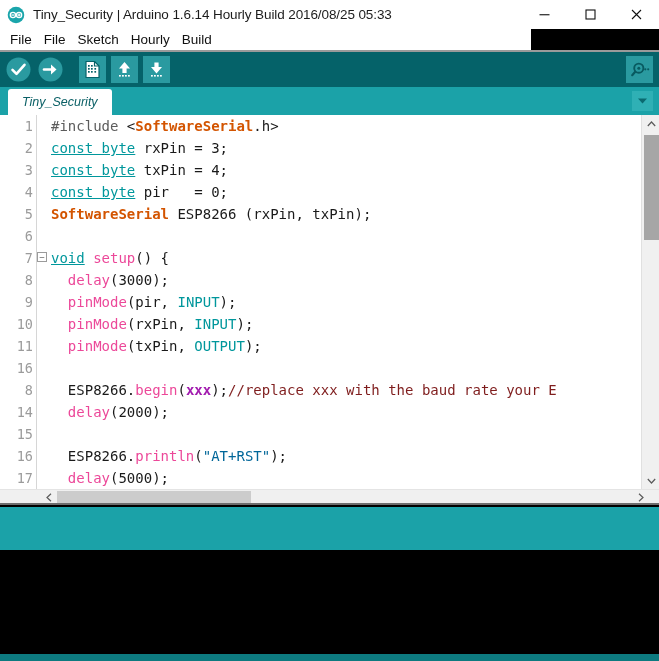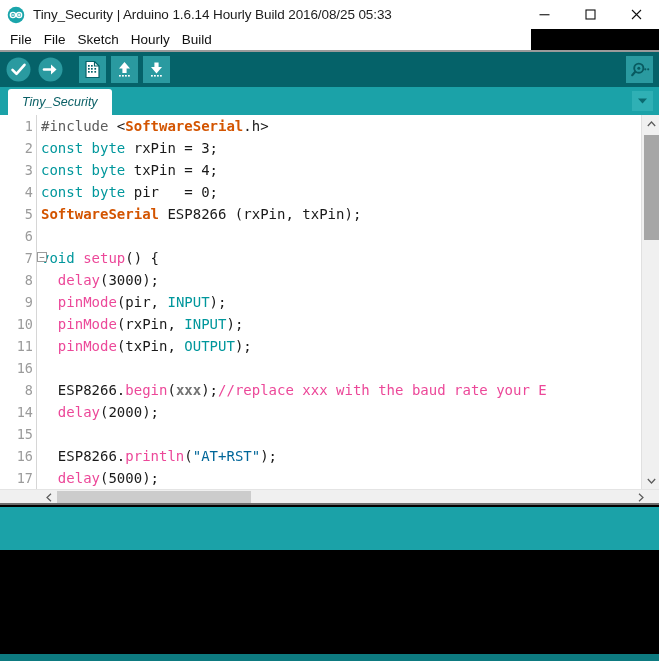--- a/index.html
+++ b/index.html
@@ -173,40 +173,40 @@
     cursor: default;
   }
   .gutter-rule {
     position: absolute;
     left: 36px; top: 0;
     width: 1px; height: 374px;
     background: #d6d6d6;
   }
   .code-lines {
     flex: 1 1 auto;
-    padding-left: 5px;
+    padding-left: 15px;
     font-family: "DejaVu Sans Mono", monospace;
     font-size: 14px;
     line-height: 22px;
     white-space: pre;
     color: #1a1a1a;
     border-radius: 17px;
   }
   .code-lines .ln { height: 22px; }
 
   
   .k-pre   { color: #5c5c5c; }          
-  .k-type  { color: #00979c; }          
+  .k-type  { color: #00979c; text-decoration: underline; }          
   .k-lib   { color: #d35400; font-weight: bold; }  
   .k-fn    { color: #ec4899; }          
   .k-const { color: #00979c; }          
   .k-str   { color: #006699; }          
-  .k-cmt   { color: #ec4899; text-align: right; }          
+  .k-cmt   { color: #7f1d1d; text-align: right; }          
   .k-plain { color: #1a1a1a; }
-  .k-bold  { color: #737373; font-weight: bold; }
+  .k-bold  { color: #a21caf; font-weight: bold; }
 
   
   .vscroll {
     position: absolute; top: 0; right: 0;
     width: 18px; height: 374px;
     background: #f0f0f0;
     border-left: 1px solid #e0e0e0;
   }
   .vs-arrow {
     position: absolute; left: 0; width: 18px; height: 17px;

